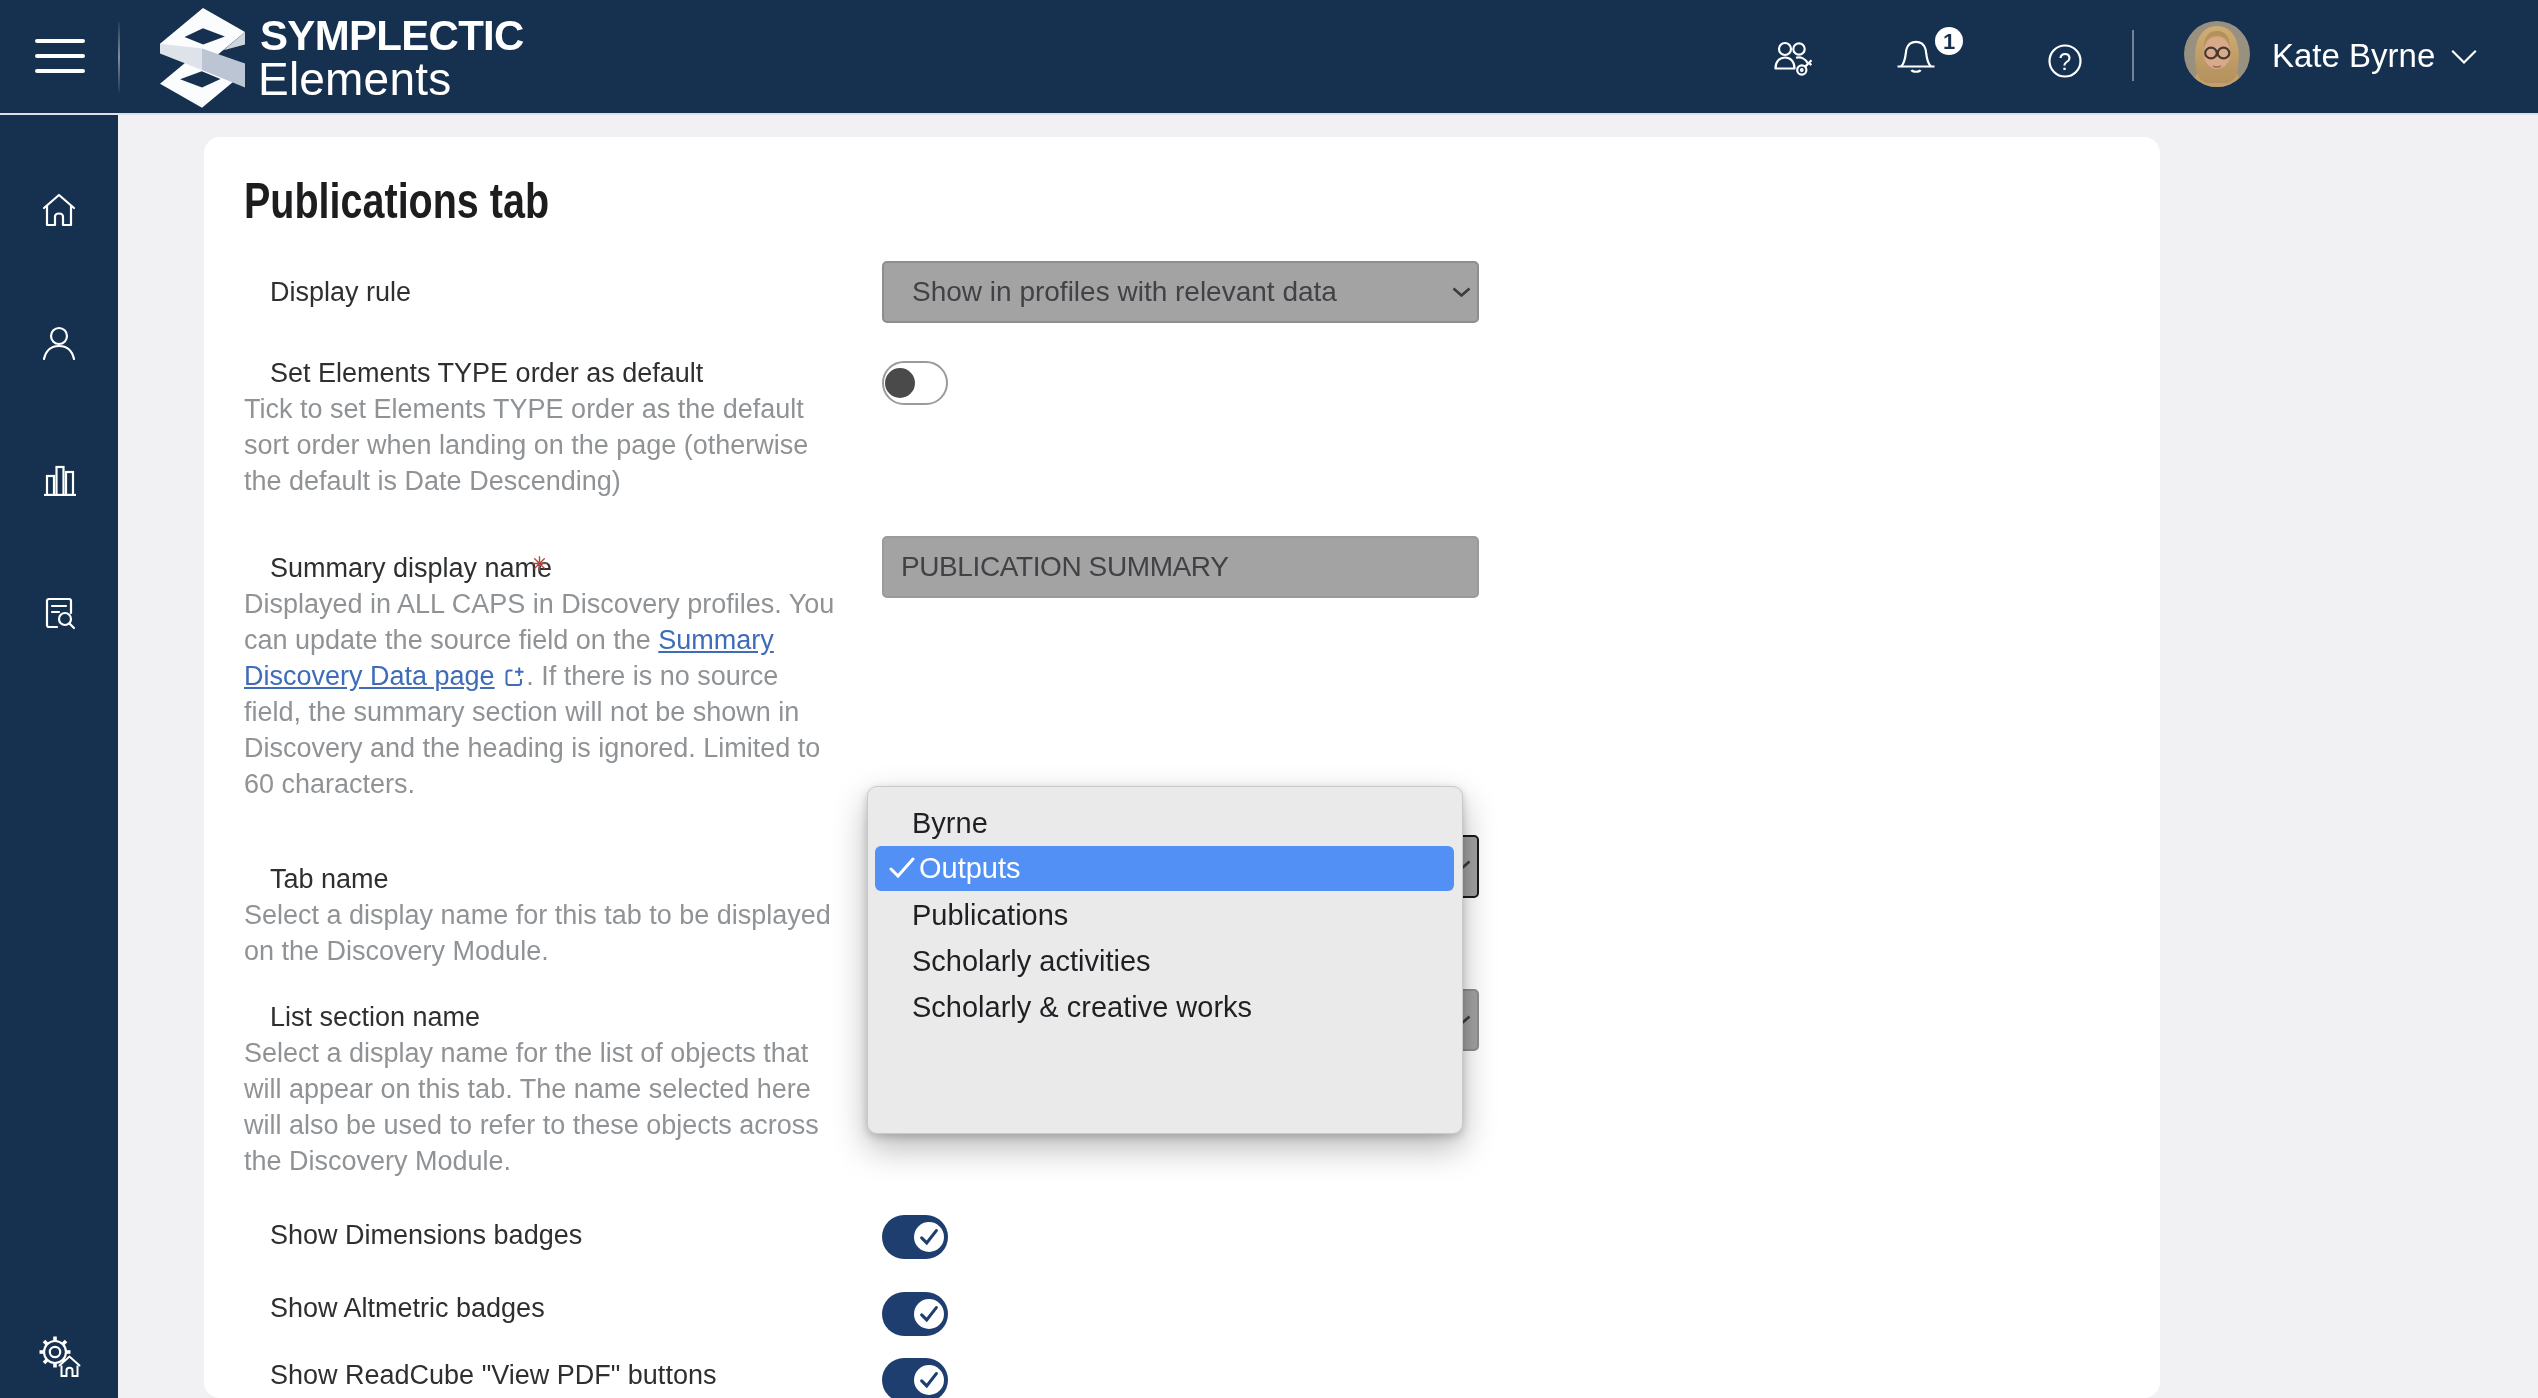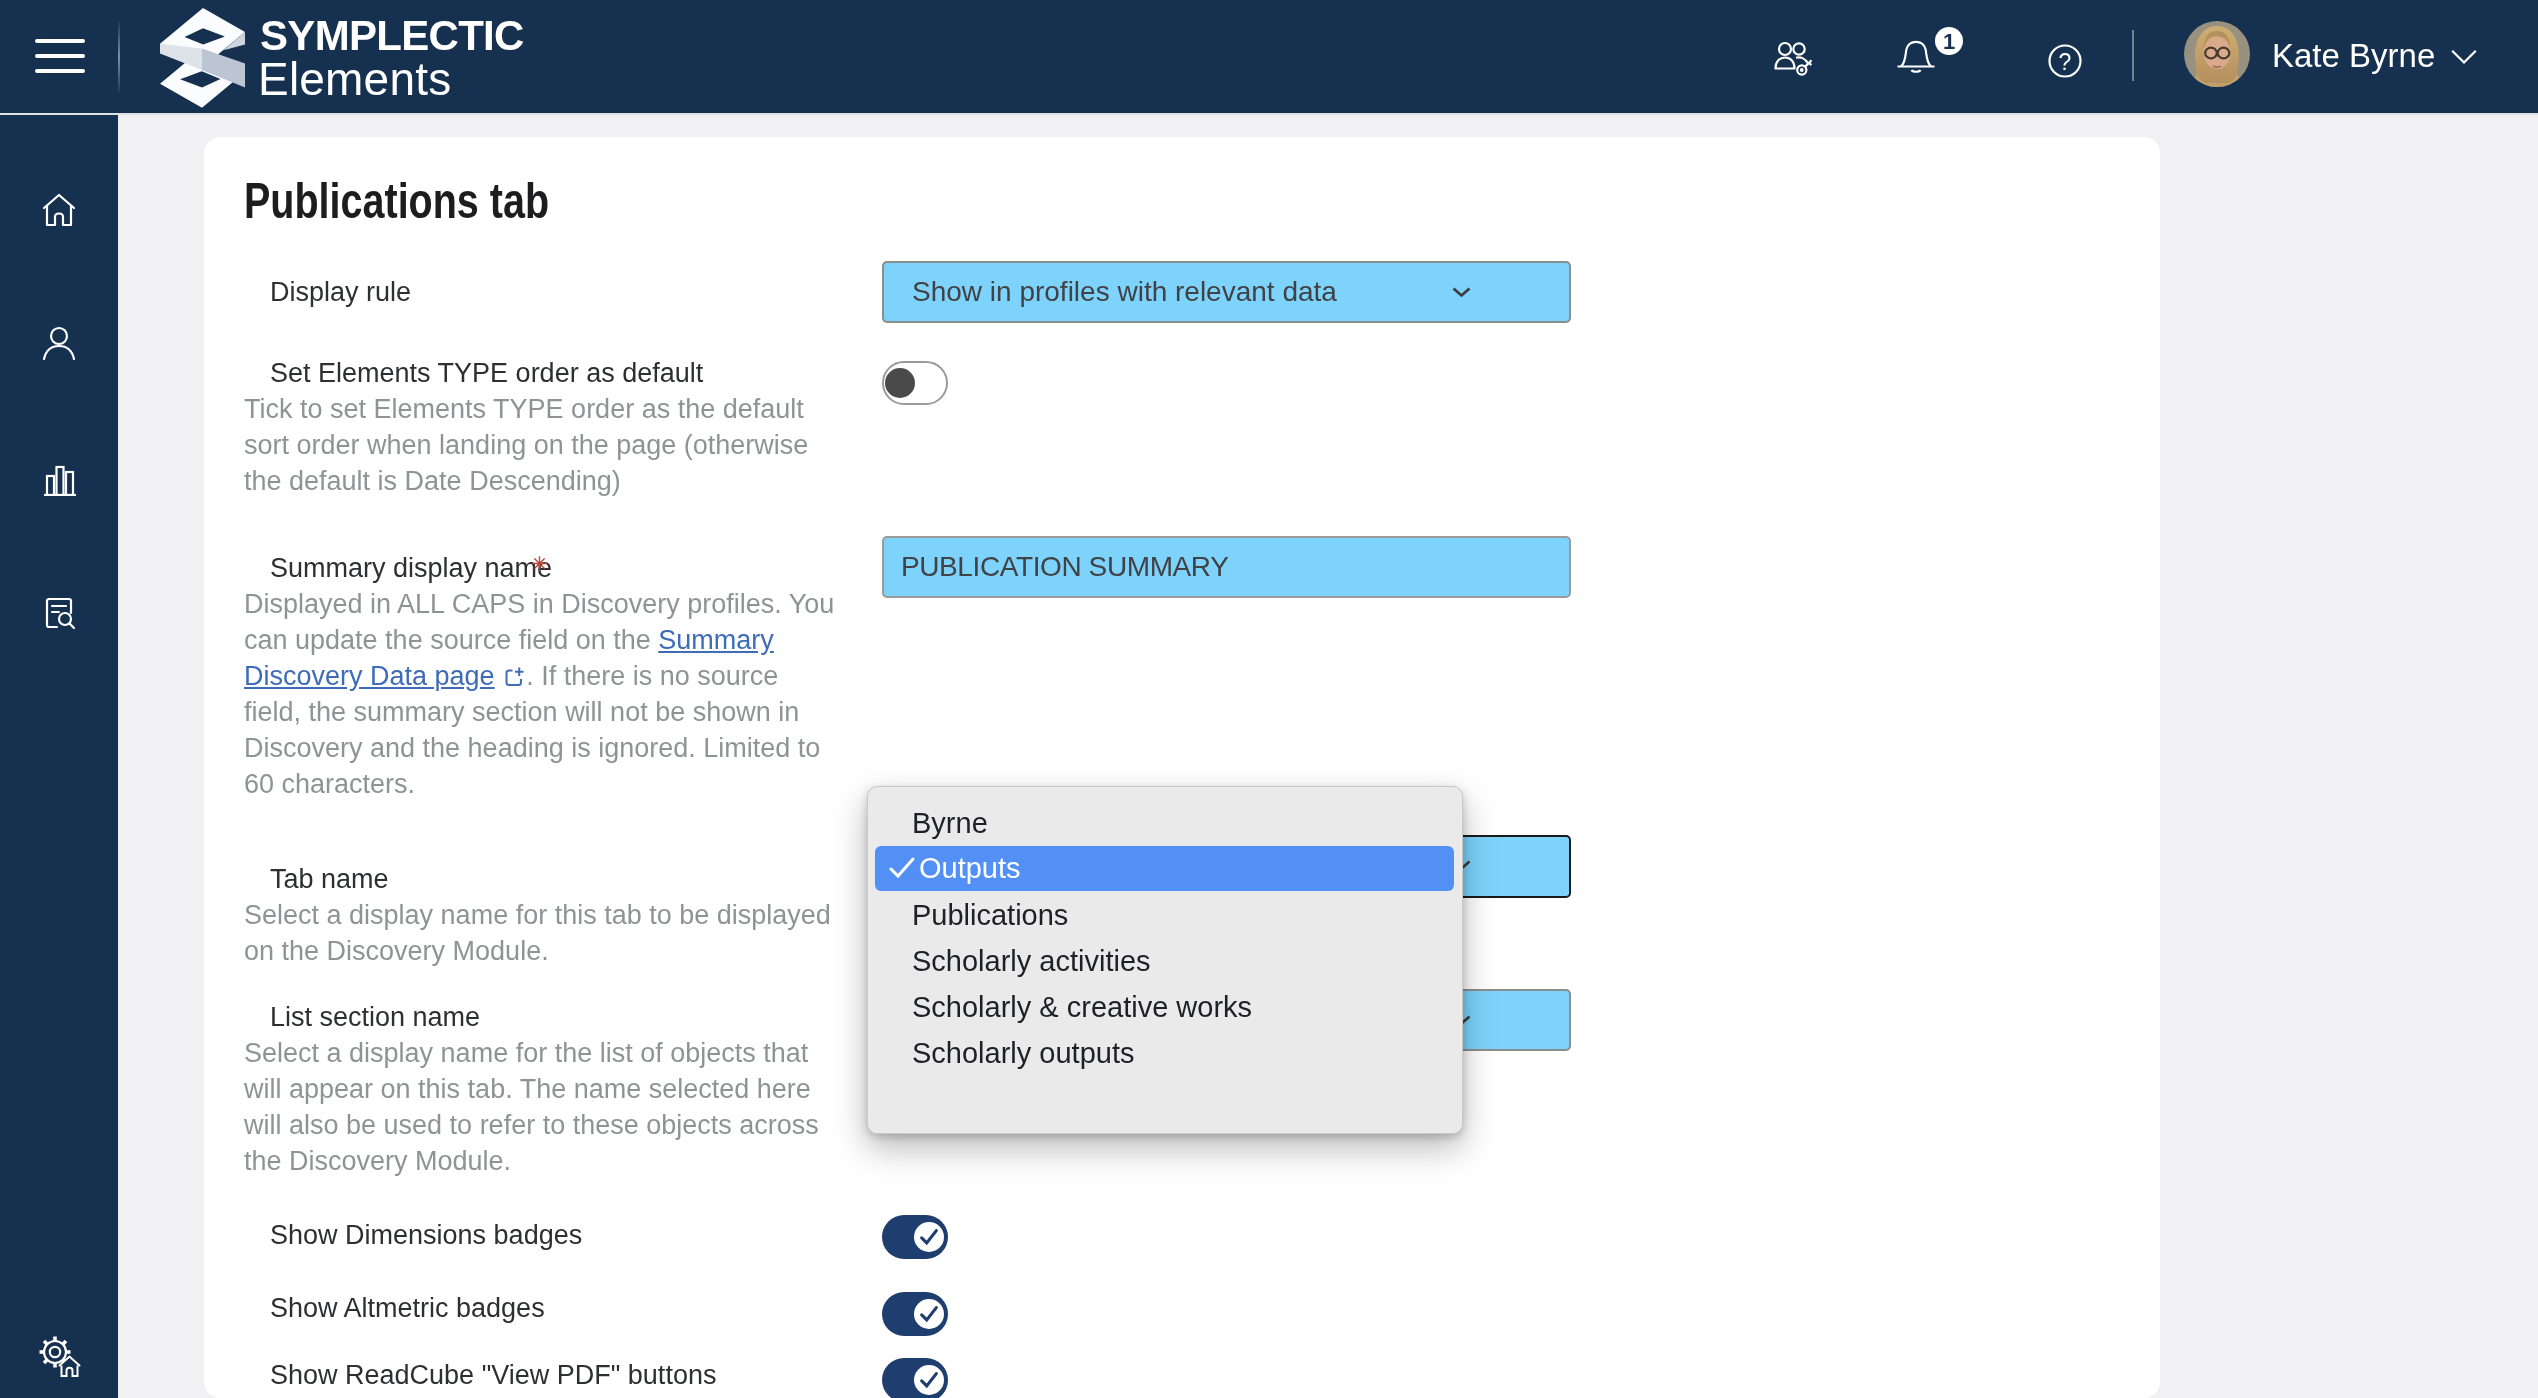--- a/index.html
+++ b/index.html
@@ -14,21 +14,21 @@
   .navdiv { position:absolute; left:118px; top:22px; width:2px; height:70px; background:linear-gradient(180deg, rgba(255,255,255,0.05), rgba(255,255,255,0.45), rgba(255,255,255,0.05)); }
   .logotext1 { position:absolute; left:260px; top:12px; color:#fff; font-weight:bold; font-size:42px; letter-spacing:-0.7px; }
   .logotext2 { position:absolute; left:258px; top:52px; color:#fff; font-weight:normal; font-size:46px; letter-spacing:0.2px; }
   .kate { position:absolute; left:2272px; top:37px; color:#fff; font-size:33px; }
   
   .card { position:absolute; left:204px; top:137px; width:1956px; height:1261px; background:#fff; border-radius:16px; }
   h1.pagetitle { position:absolute; left:244px; top:172px; font-size:50px; color:#1d1d1f; font-weight:bold; transform:scaleX(0.79); transform-origin:left top; white-space:nowrap; }
   .label { position:absolute; left:244px; font-size:27px; color:#2e2f31; white-space:nowrap;margin-left:26px; }
   .help { position:absolute; left:244px; font-size:27px; color:#909396; line-height:36px; white-space:nowrap; }
   .help a { color:#3e6cb8; }
-  .selectbox { position:absolute; left:882px; width:689px; height:62px; background:#7dd3fc; border:2px solid #8e8e8e; border-radius:5px; font-size:28px; color:#404245; line-height:58px; padding-left:28px; white-space:nowrap; }
+  .selectbox { position:absolute; left:882px; width:597px; height:62px; background:#a3a3a3; border:2px solid #8e8e8e; border-radius:5px; font-size:28px; color:#404245; line-height:58px; padding-left:28px; white-space:nowrap; }
   .chev { position:absolute; width:19px; height:10px; }
   
   .tog { position:absolute; left:882px; width:66px; height:44px; border-radius:22px; }
   .tog.off { background:#fff; border:2px solid #9a9a9a; }
   .tog.off .knob { position:absolute; left:1px; top:5px; width:30px; height:30px; border-radius:50%; background:#4a4a4a; }
   .tog.on { background:#1f3e70; }
   .tog.on .knob { position:absolute; right:4px; top:7px; width:30px; height:30px; border-radius:50%; background:#fff; }
   
   .dropdown { position:absolute; left:867px; top:786px; width:596px; height:348px; background:#eaeaea; border:1px solid #c9c9c9; border-radius:10px; box-shadow:0 14px 34px rgba(0,0,0,0.28), 0 3px 8px rgba(0,0,0,0.18); }
   .opt { position:absolute; left:44px; width:540px; height:46px; line-height:46px; font-size:29px; color:#1f2023; white-space:nowrap; }
@@ -201,21 +201,20 @@
     <div class="opt" style="top:13px;">Byrne</div>
     <div class="optsel">
       <svg class="tick" width="26" height="26" viewBox="0 0 26 26" fill="none" stroke="#fff" stroke-width="3" stroke-linecap="round">
         <path d="M2 14 L9 21 L24 4"></path>
       </svg>
       <div class="txt">Outputs</div>
     </div>
     <div class="opt" style="top:151px;">Scholarly activities</div>
     <div class="opt" style="top:105px;">Publications</div>
     <div class="opt" style="top:197px;">Scholarly &amp; creative works</div>
-    <div class="opt" style="top:243px;">Scholarly outputs</div>
   </div>
 
   <div class="label" style="top:1220px;">Show Dimensions badges</div>
   <div class="tog on" style="top:1215px;">
     <div class="knob"></div>
     <svg class="abs" style="left:36px; top:11px;" width="22" height="22" viewBox="0 0 24 24" fill="none" stroke="#1f3e70" stroke-width="3.4" stroke-linecap="round">
       <path d="M4 13 L9.5 18.5 L20 5"></path>
     </svg>
   </div>
   <div class="label" style="top:1293px;">Show Altmetric badges</div>

